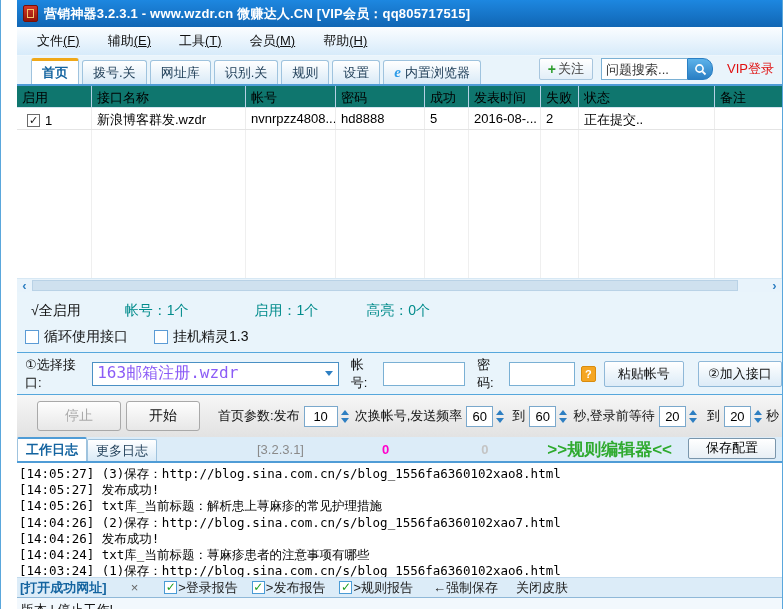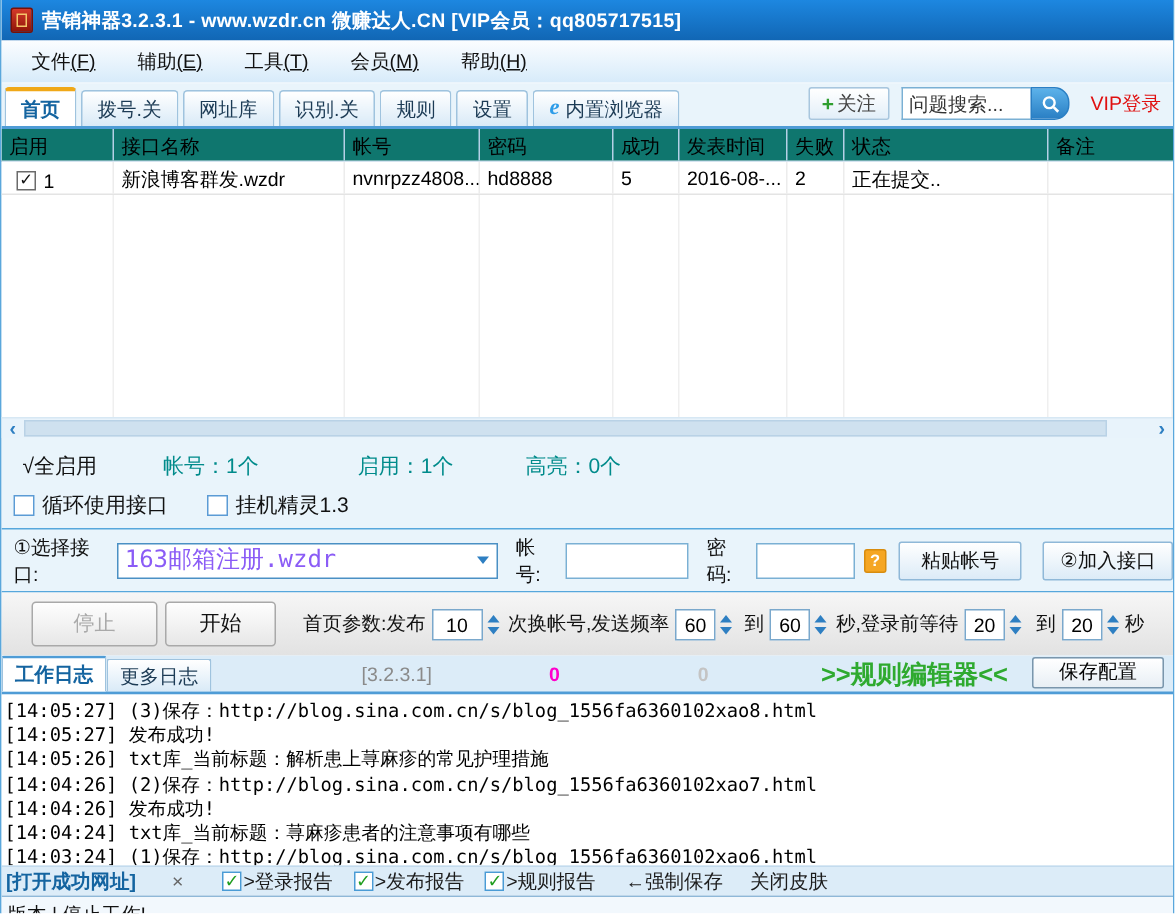--- a/index.html
+++ b/index.html
@@ -1,34 +1,34 @@
 <!DOCTYPE html>
 <html><head>
 <meta charset="utf-8">
 <style>
   * { margin:0; padding:0; box-sizing:border-box; font-family:"Liberation Sans","DejaVu Sans",sans-serif; }
   html,body { width:783px; height:609px; overflow:hidden; background:#fff; }
-  .window { width:783px; height:609px; display:flex; flex-direction:column; border-left:1px solid #5aa7dc; border-right:1px solid #5aa7dc; overflow:hidden; }
+  .window { width:783px; height:609px; display:flex; flex-direction:column; border-left:1px solid #5aa7dc; border-right:1px solid #5aa7dc; overflow:hidden;padding-left:16px; }
 
   
   .titlebar { height:27px; background:linear-gradient(#1d87e0,#1166b4); display:flex; align-items:center; padding:0 6px; flex:none; }
   .app-icon { width:15px; height:17px; background:linear-gradient(#d43a2a,#8f1408); border:1px solid #7a1005; border-radius:2px; margin-right:6px; position:relative; }
   .app-icon::after{ content:""; position:absolute; left:3px; top:3px; right:3px; bottom:3px; border:1px solid #f5c66a; }
   .title-text { color:#fff; font-size:13px; font-weight:bold; letter-spacing:.2px; }
 
   
   .menubar { height:29px; background:linear-gradient(#fbfdff,#d7ebfa); display:flex; align-items:center; padding-left:6px; flex:none; border-bottom:1px solid #eef6fc; }
   .menu-item { font-size:13px; color:#111; padding:4px 14px; cursor:default; }
   .mi-key::before{ content:"("; } .mi-key::after{ content:")"; }
   .mi-key { text-decoration:underline; }
 
   
   .tabstrip { height:30px; background:#e9f4fb; display:flex; align-items:flex-end; padding:0 4px 0 2px; flex:none; border-bottom:2px solid #4f9cd6; }
   .tab { height:24px; display:flex; align-items:center; padding:0 10px; margin-right:3px; border:1px solid #9fc3de; border-bottom:none; border-radius:3px 3px 0 0; background:linear-gradient(#ffffff,#d9eaf7); font-size:13px; color:#1c3b55; cursor:default; white-space:nowrap; }
-  .tab.active { background:#fff; border-top:3px solid #f0a818; color:#1464a0; font-weight:bold; height:26px; }
+  .tab.active { background:#fff; border-top:3px solid #f0a818; color:#1464a0; font-weight:bold; height:26px;margin-left:12px; }
   .ie-e { color:#2d9ce8; font-weight:bold; font-style:italic; font-size:15px; margin-right:4px; font-family:"Liberation Serif",serif; }
   .tab-right { margin-left:auto; display:flex; align-items:center; height:30px; }
   .follow-btn { height:22px; border:1px solid #a8c6de; background:linear-gradient(#fff,#e2eef8); border-radius:2px; font-size:13px; color:#444; padding:0 8px; display:flex; align-items:center; margin-right:8px; }
   .plus { color:#2f9e2f; font-weight:bold; margin-right:2px; font-size:14px; }
   .search-box { display:flex; align-items:center; margin-right:14px; }
   .search-input { width:86px; height:22px; border:1px solid #7ab0d4; border-right:none; font-size:13px; padding:0 4px; color:#222; }
   .search-input::placeholder { color:#333; opacity:1; }
   .search-btn { width:26px; height:22px; background:linear-gradient(#5cb2ea,#2a7fc4); border:1px solid #2a7fc4; border-radius:0 10px 10px 0; display:flex; align-items:center; justify-content:center; }
   .vip { color:#e01010; font-size:13px; font-weight:normal; margin-right:4px; }
 

